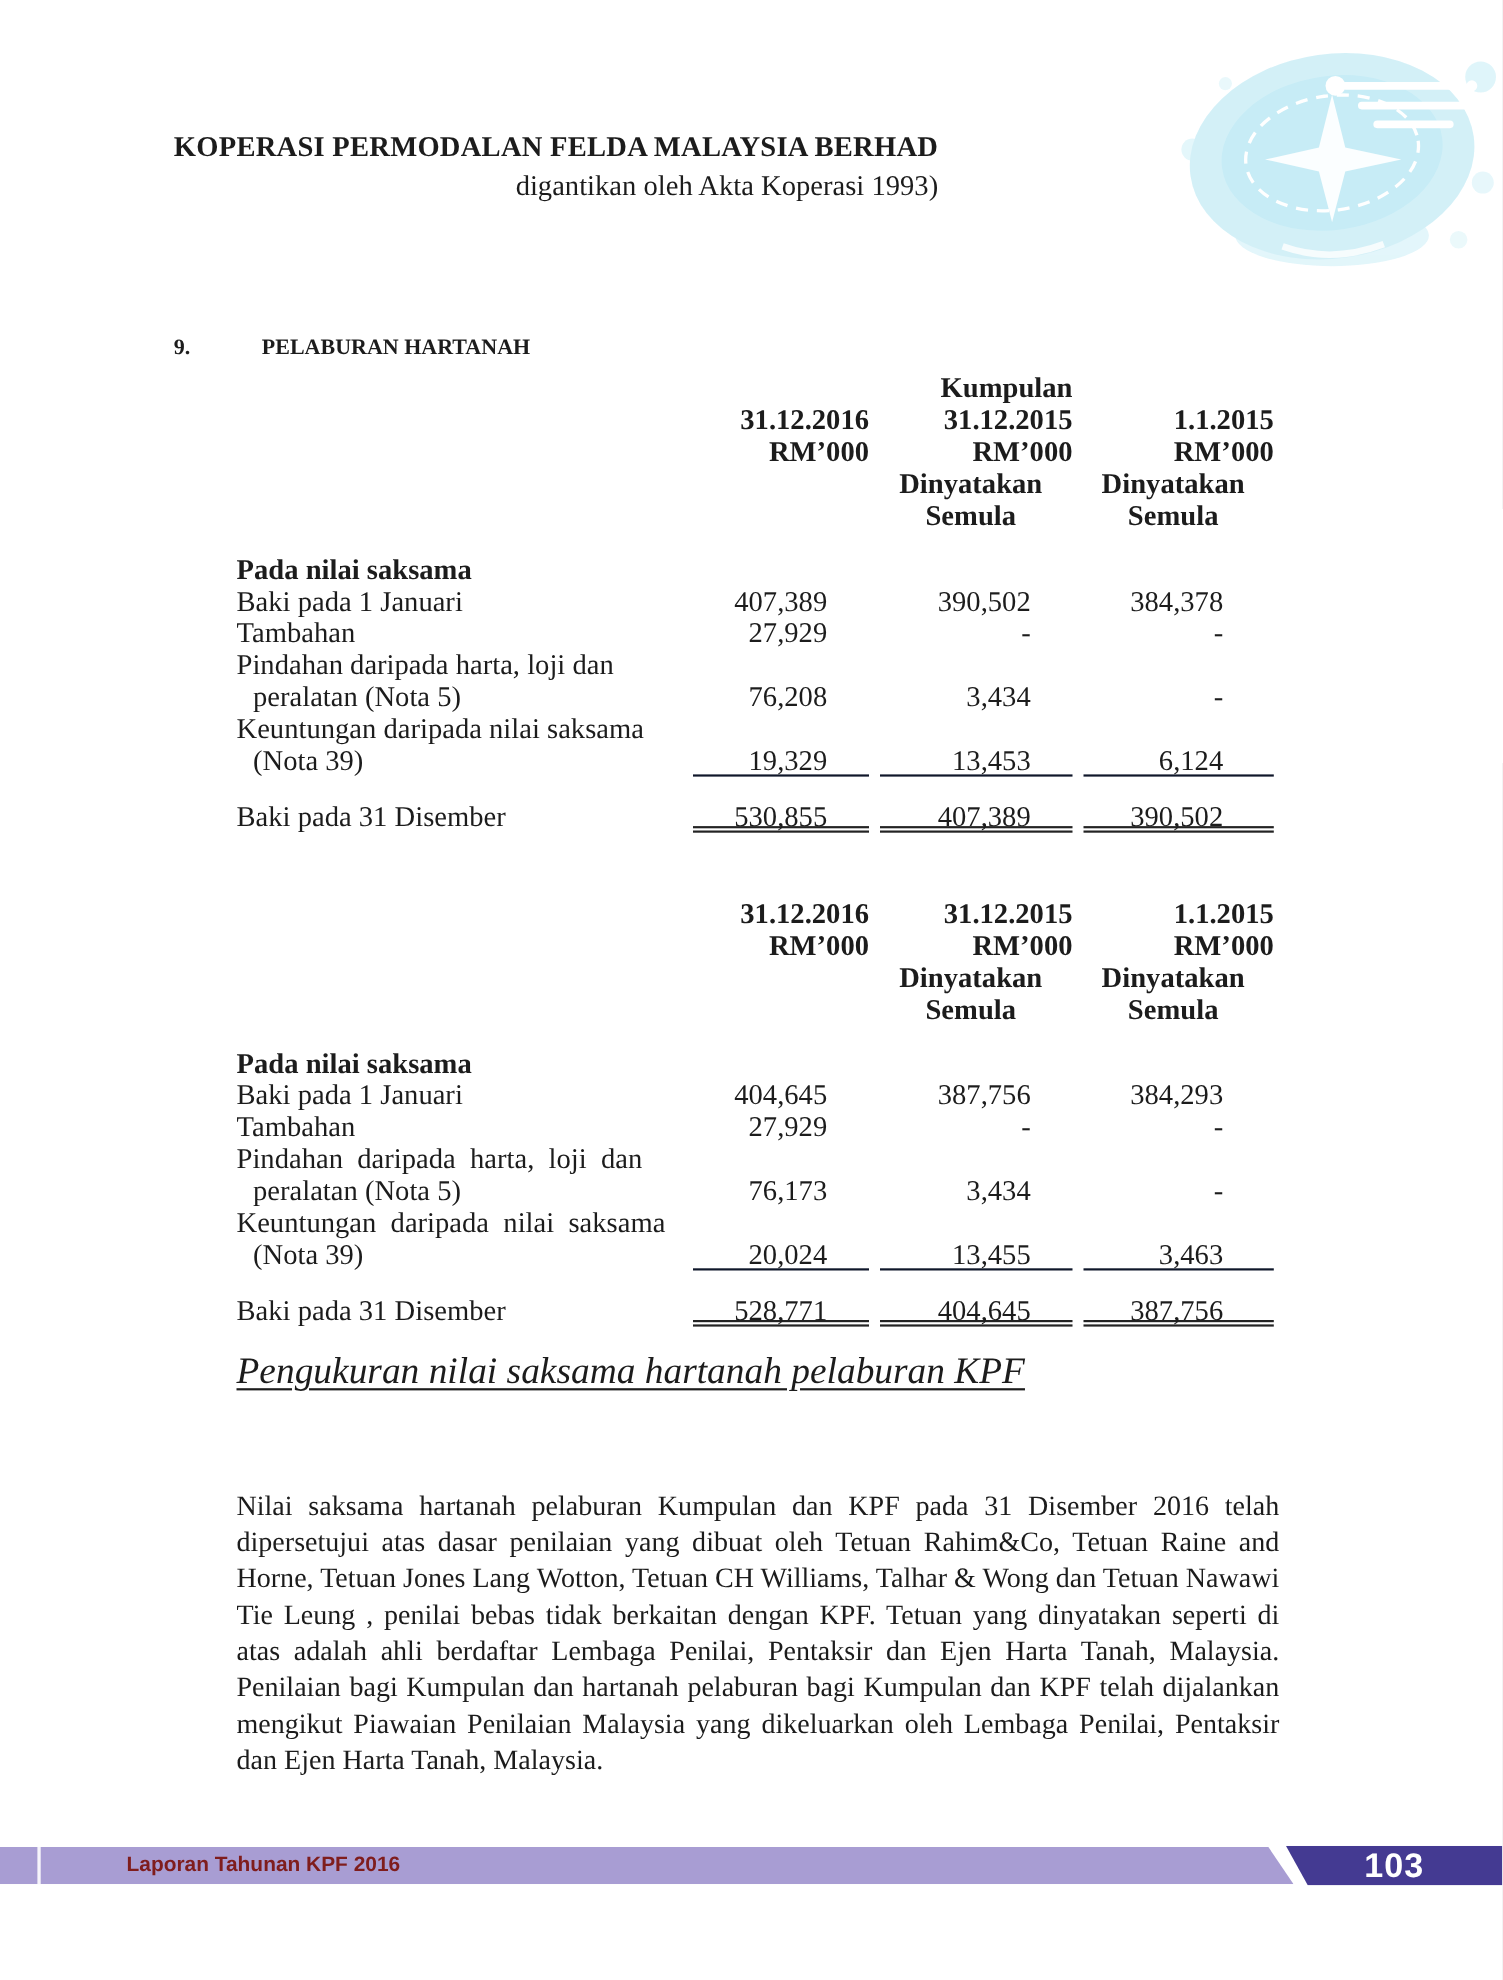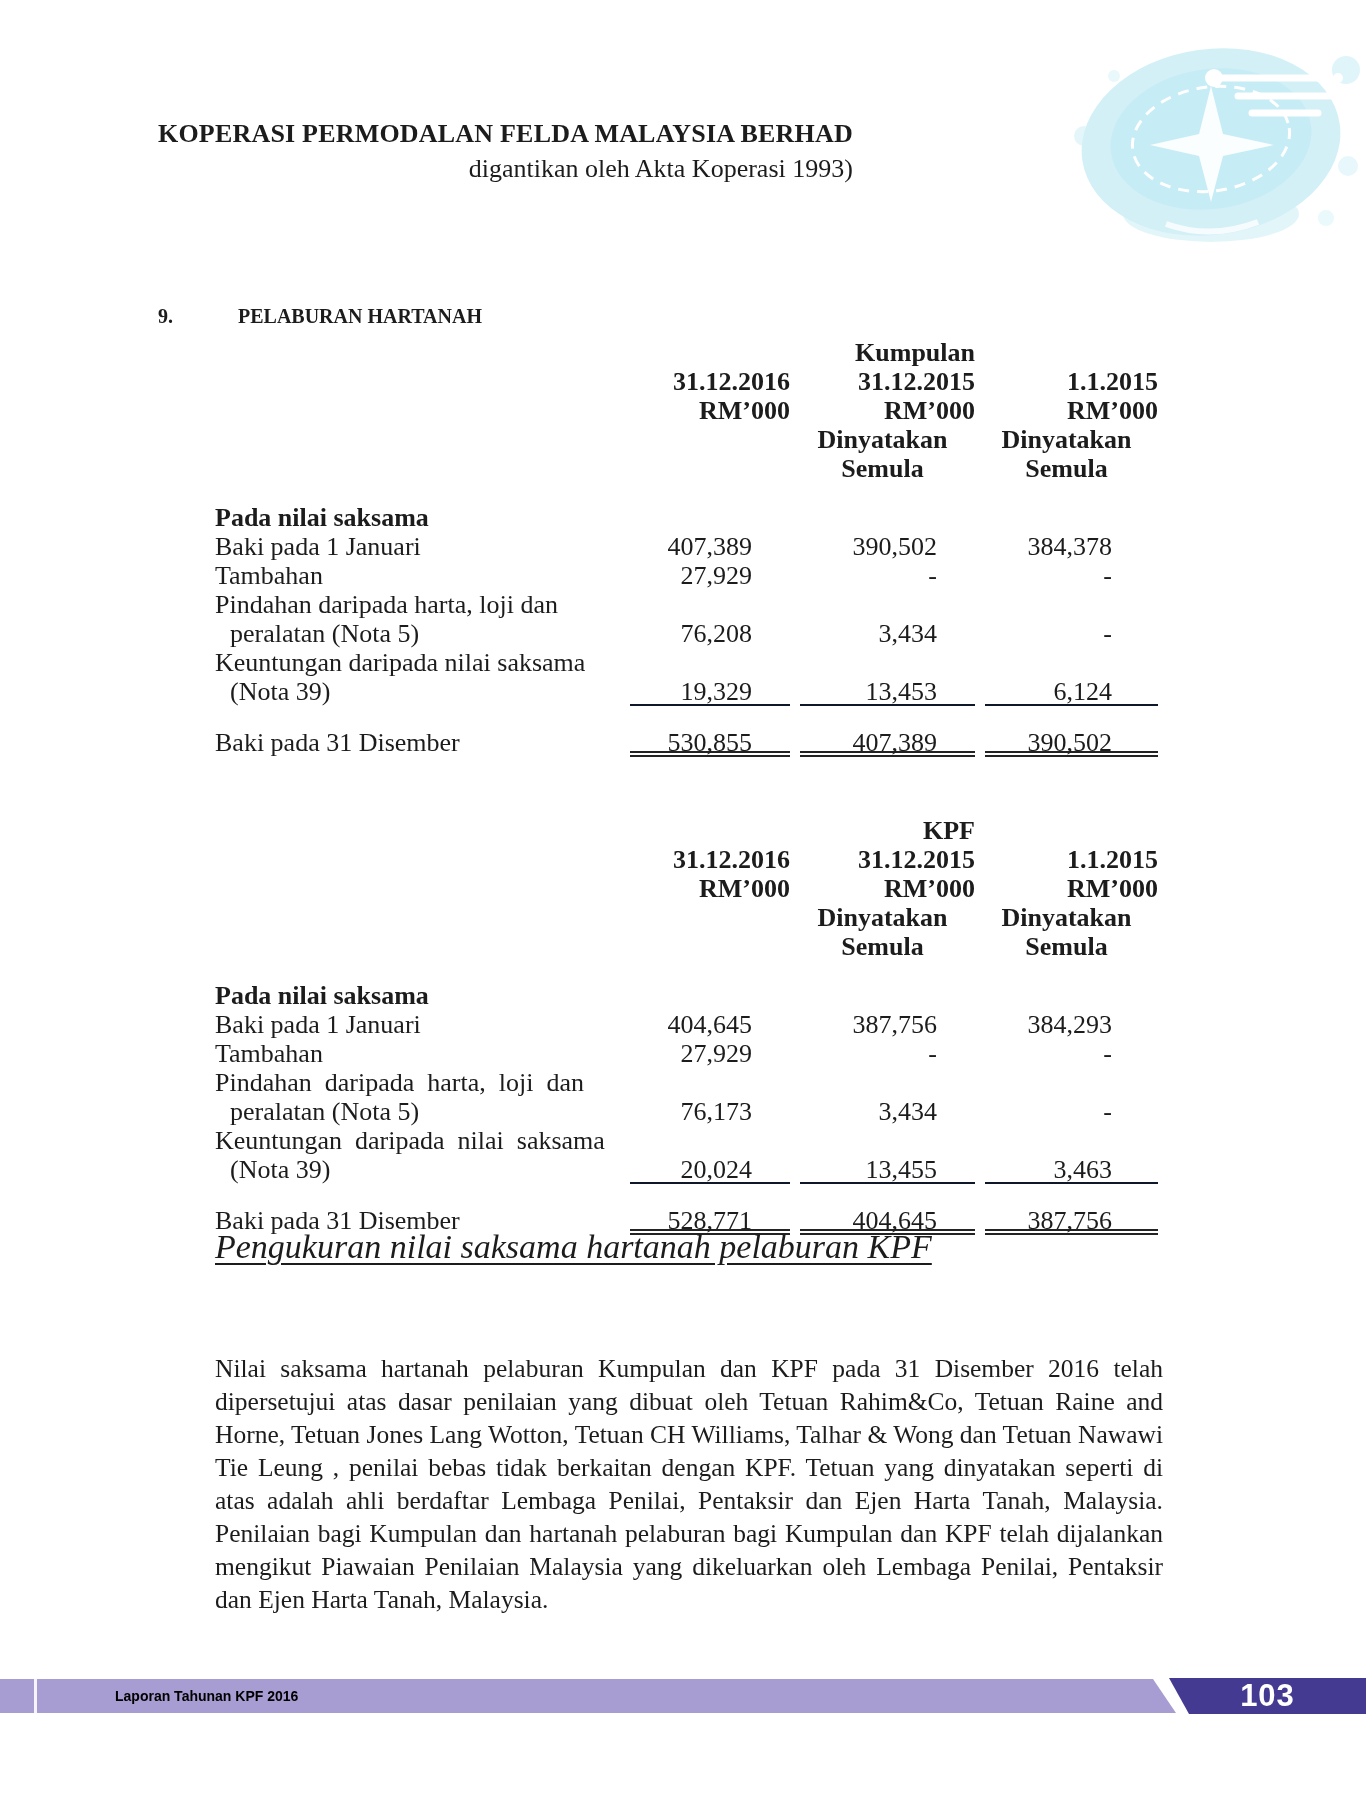--- a/index.html
+++ b/index.html
@@ -39,21 +39,21 @@
   .measure-head{position:absolute;left:215px;top:1228px;font-size:34px;font-style:italic;}
   .measure-head span{text-decoration:underline;text-underline-offset:5px;text-decoration-thickness:2px;}
   .measure-body{position:absolute;left:215px;top:1352px;width:948px;font-size:25.5px;
                 line-height:33px;text-align:justify;}
 
   
   .footer-bar{position:absolute;left:0;top:1679px;width:1366px;height:34px;background:#a89dd3;
               clip-path:polygon(0 0,1153px 0,1176px 100%,0 100%);}
   .footer-notch{position:absolute;left:34px;top:0;width:3px;height:34px;background:rgba(255,255,255,.9);}
   .footer-label{position:absolute;left:115px;top:0;height:34px;line-height:34px;
-                font-family:"Liberation Sans",sans-serif;font-size:14px;font-weight:600;color:#000000;}
+                font-family:"Liberation Sans",sans-serif;font-size:19px;font-weight:600;color:#7f1d1d;}
   .page-badge{position:absolute;left:1169px;top:1678px;width:197px;height:36px;background:#443a92;
               clip-path:polygon(0 0,100% 0,100% 100%,20px 100%);
               text-align:center;line-height:36px;font-family:"Liberation Sans",sans-serif;
               font-size:31px;font-weight:bold;color:#ffffff;letter-spacing:1px;}
 </style>
 </head>
 <body>
 
 <div class="page">
 
@@ -184,26 +184,20 @@
         </div>
       <div class="c3 num">
           <div class="fill">390,502</div>
         </div>
     </div>
   </div>
 
   <div class="fin" id="t2">
     <div class="row">
       <div class="lbl"></div>
-        <div class="c1"></div>
-      <div class="c2 hdr">KPF</div>
-      <div class="c3"></div>
-    </div>
-    <div class="row">
-      <div class="lbl"></div>
       <div class="c1 hdr">31.12.2016</div>
       <div class="c2 hdr">31.12.2015</div>
       <div class="c3 hdr">1.1.2015</div>
     </div>
     <div class="row">
       <div class="lbl"></div>
       <div class="c1 hdr">RM’000</div>
       <div class="c2 hdr">RM’000</div>
       <div class="c3 hdr">RM’000</div>
     </div>

